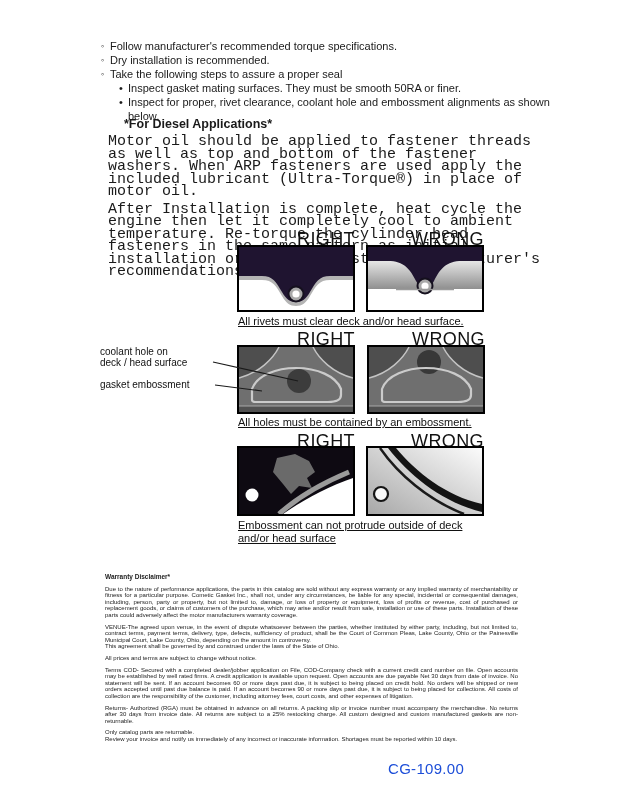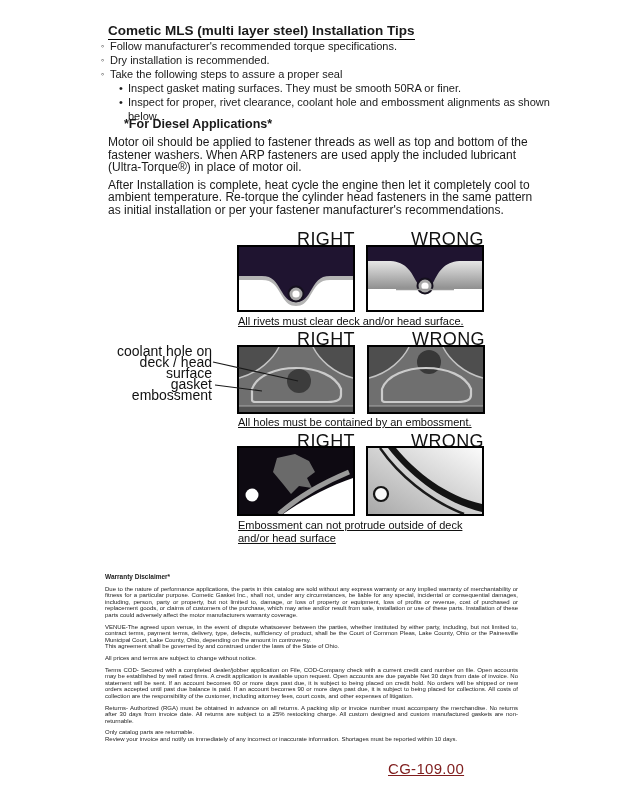--- a/index.html
+++ b/index.html
@@ -6,40 +6,37 @@
   .page{position:relative;width:618px;height:800px;background:#fff;overflow:hidden;
         font-family:"Liberation Sans","DejaVu Sans",sans-serif;color:#1a1a1a;}
   .abs{position:absolute;}
   .title{font-size:13.5px;font-weight:bold;border-bottom:1.5px solid #000;padding-bottom:1px;display:inline-block;}
   .bullets{font-size:11px;line-height:14px;}
   .b-row{display:flex;}
   .b-marker{width:9px;flex:0 0 9px;font-size:9px;line-height:14px;}
   .b-sub{margin-left:18px;}
   .b-sub .b-marker{font-size:11px;}
   .h2{font-size:12.5px;font-weight:bold;line-height:15px;margin:0 0 4px 16px;}
-  .body-p{font-size:12px;line-height:12.5px;margin:0 0 5px 0;}
+  .body-p{font-size:15px;line-height:12.5px;margin:0 0 5px 0;font-family:Liberation Mono, monospace;}
   .fig-label{width:118px;text-align:right;font-size:18px;letter-spacing:.4px;color:#111;}
   .fig{width:118px;box-sizing:border-box;border:2px solid #000;background:#fff;}
   .fig svg{display:block;width:100%;height:100%;}
   .caption{font-size:11px;line-height:13px;color:#111;text-decoration:underline;}
   .pre{white-space:pre-line;}
-  .ann{font-size:14px;line-height:11px;text-align:right;color:#111;}
+  .ann{font-size:10px;line-height:11px;color:#111;}
   .warranty{width:413px;font-size:6px;line-height:6.6px;text-align:justify;color:#222;}
   .warranty .wh{font-size:6.5px;font-weight:bold;margin:0 0 5px 0;text-align:left;}
   .warranty p{margin:0 0 5px 0;}
-  .footer-code{font-size:15px;letter-spacing:.3px;color:#7f1d1d;text-decoration:underline;}
+  .footer-code{font-size:15px;letter-spacing:.3px;color:#1d4ed8;}
 </style>
 </head>
 <body>
 
 <div class="page">
 
-  <div class="abs" style="left:108px;top:21px;">
-    <span class="title">Cometic MLS (multi layer steel) Installation Tips</span>
-  </div>
 
   <div class="abs bullets" style="left:101px;top:39px;width:470px;">
     <div class="b-row">
       <span class="b-marker">◦</span>
       <span>Follow manufacturer's recommended torque specifications.</span>
     </div>
     <div class="b-row">
       <span class="b-marker">◦</span>
       <span>Dry installation is recommended.</span>
     </div>

